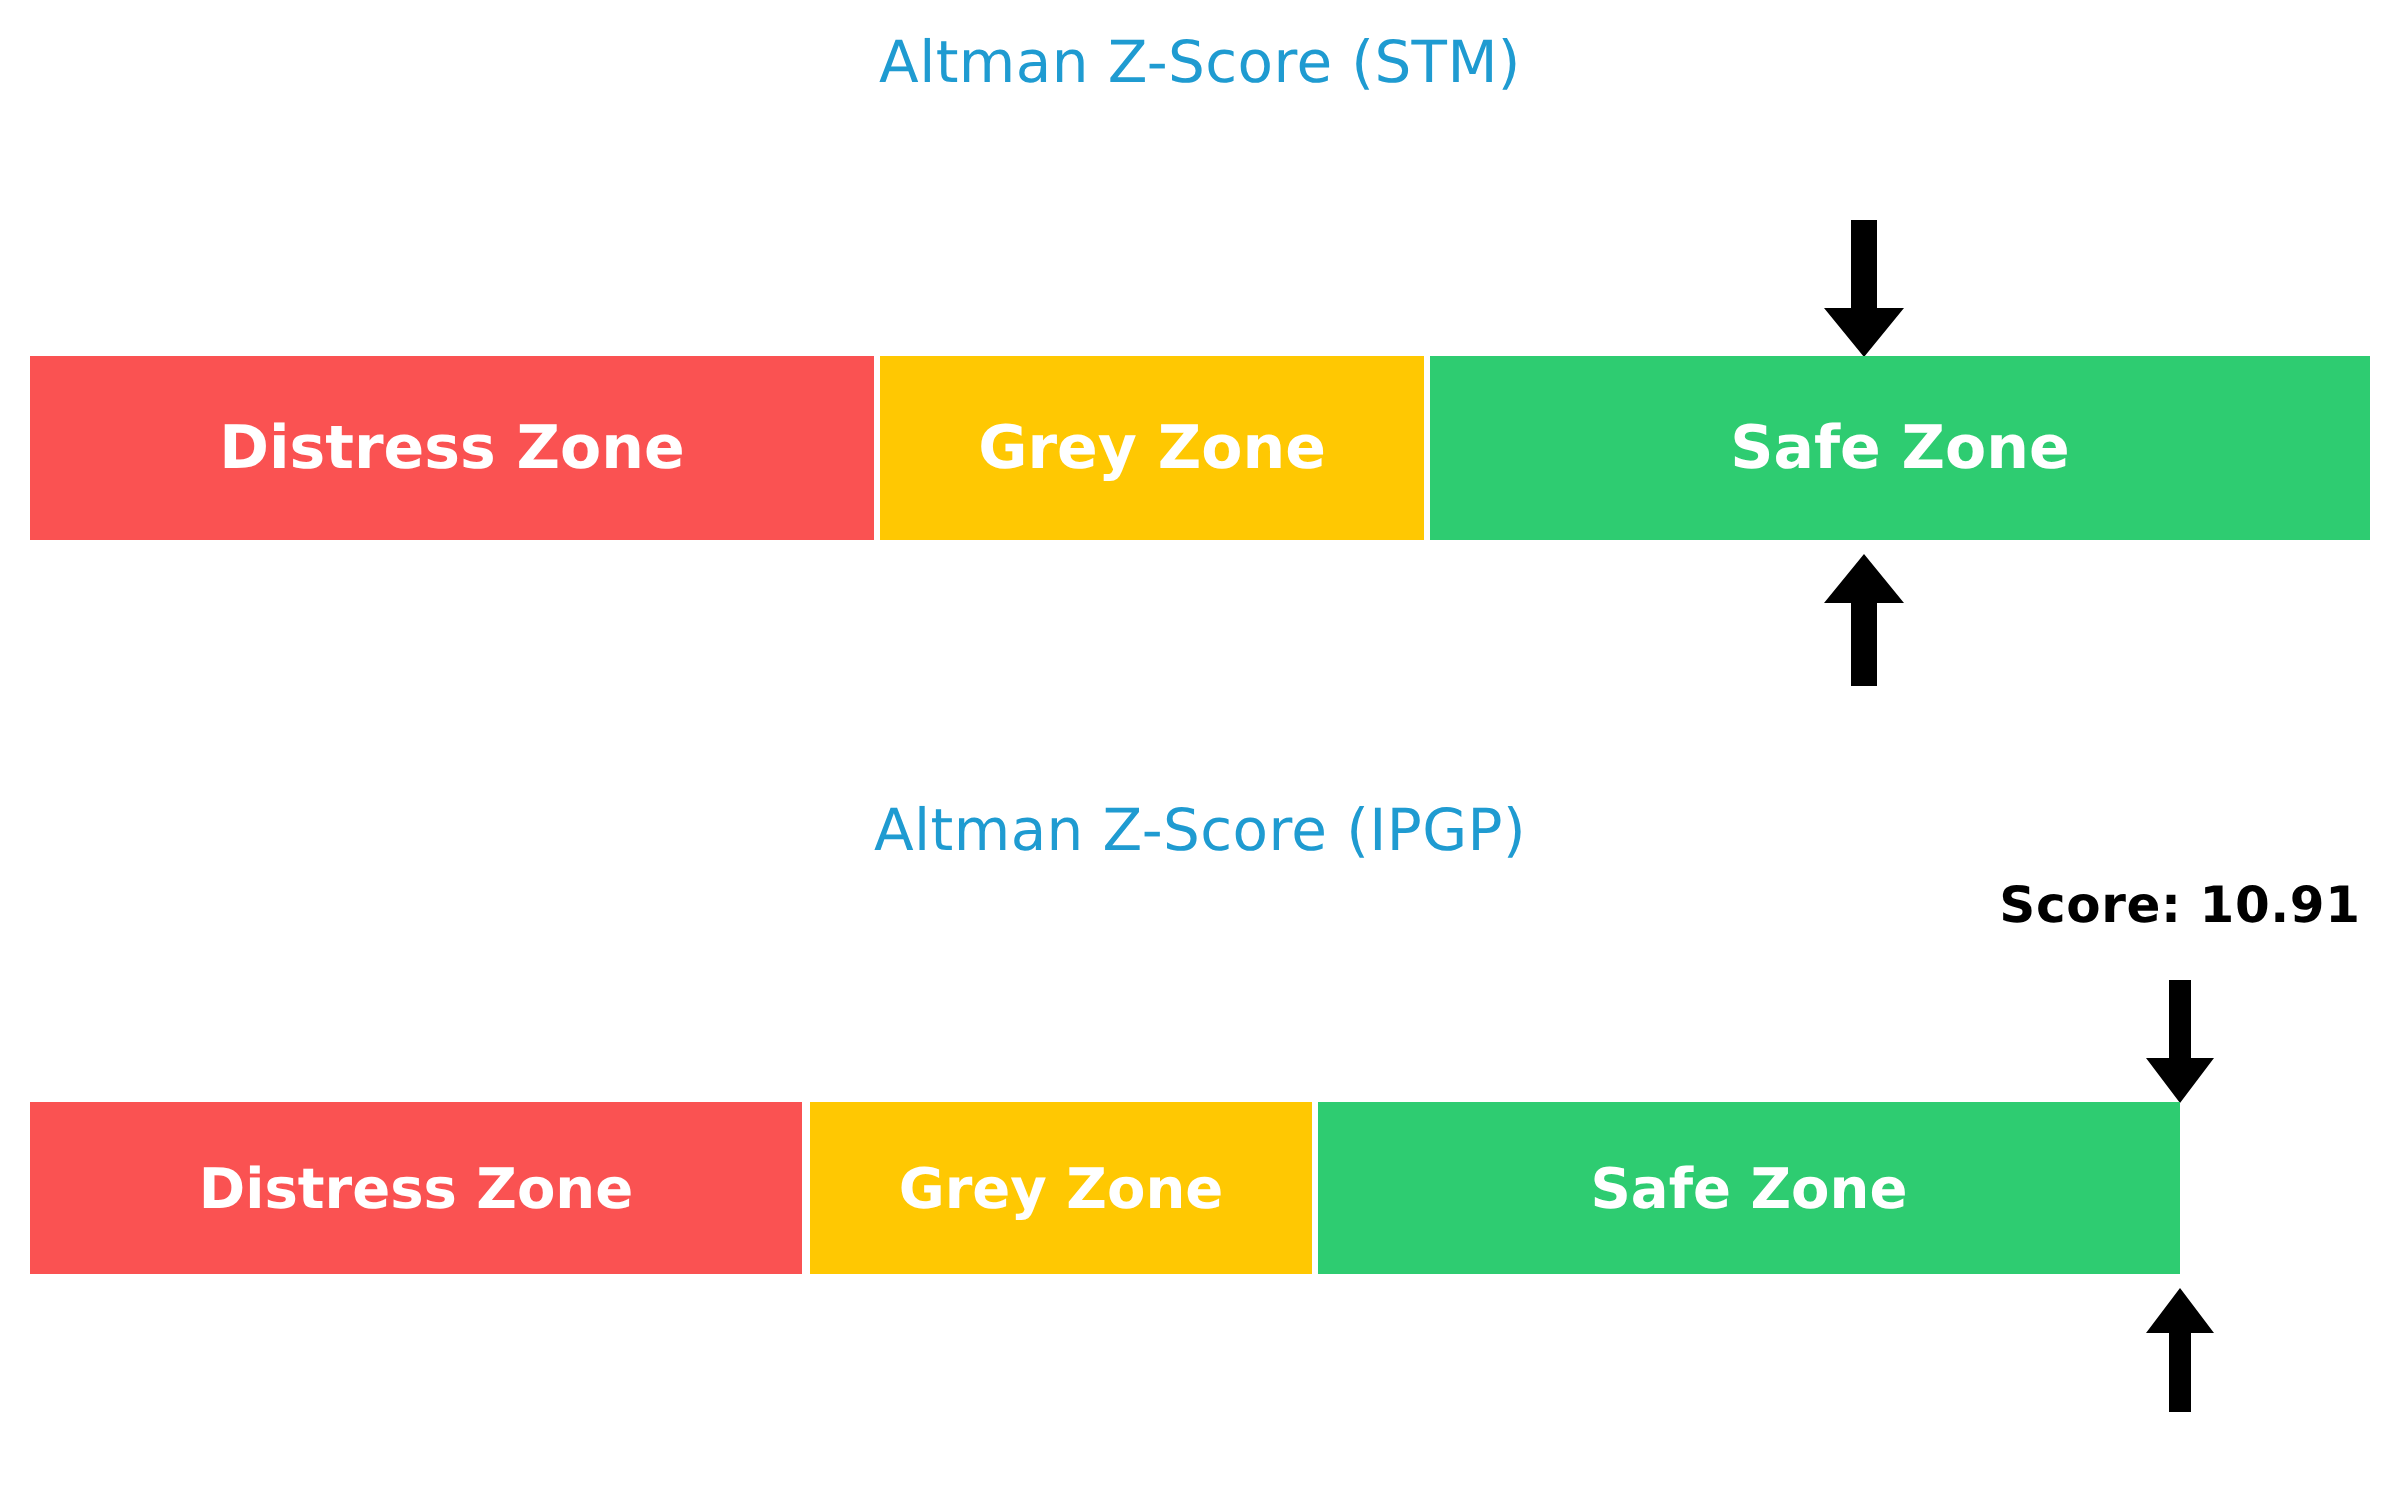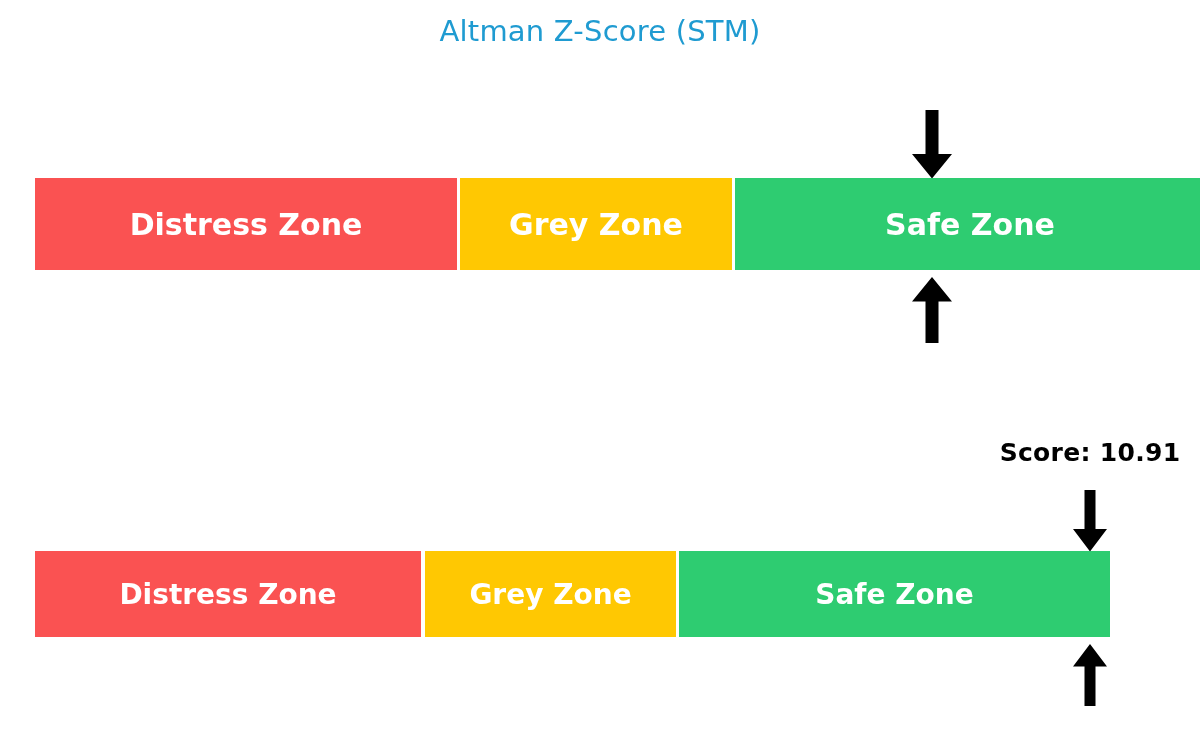--- a/index.html
+++ b/index.html
@@ -52,21 +52,20 @@
   }
   .zone {
     position: absolute;
     top: 0;
     height: 100%;
     box-sizing: border-box;
     display: flex;
     align-items: center;
     justify-content: center;
     overflow: hidden;
-    margin-left: 20px;
   }
   .zone-label {
     color: #ffffff;
     font-weight: bold;
     white-space: nowrap;
     text-align: center;
   }
   #chart-stm  .zone-label { font-size: 30px; }
   #chart-ipgp .zone-label { font-size: 28px; }
 
@@ -105,20 +104,21 @@
   <div class="marker-arrow" style="left:932px; top:277px;">
     <svg width="42" height="66" viewBox="0 0 42 66" aria-hidden="true">
       <path d="M21 0 L41 24.5 H27.5 V66 H14.5 V24.5 H1 Z" fill="#000000"></path>
     </svg>
   </div>
 
 </section>
 
 <section class="chart" id="chart-ipgp">
 
+  <div class="chart-title">Altman Z-Score (IPGP)</div>
 
   <div class="score-label" style="left:1090px; top:66px;">Score: 10.91</div>
 
   <div class="marker-arrow" style="left:1090px; top:118px;">
     <svg width="36" height="62" viewBox="0 0 36 62" aria-hidden="true">
       <path d="M12.5 0 H23.5 V39 H35 L18 61.5 L1 39 H12.5 Z" fill="#000000"></path>
     </svg>
   </div>
 
   <div class="zone-bar" id="bar-ipgp" style="left:0px; top:179px; width:1200px; height:86px;">

